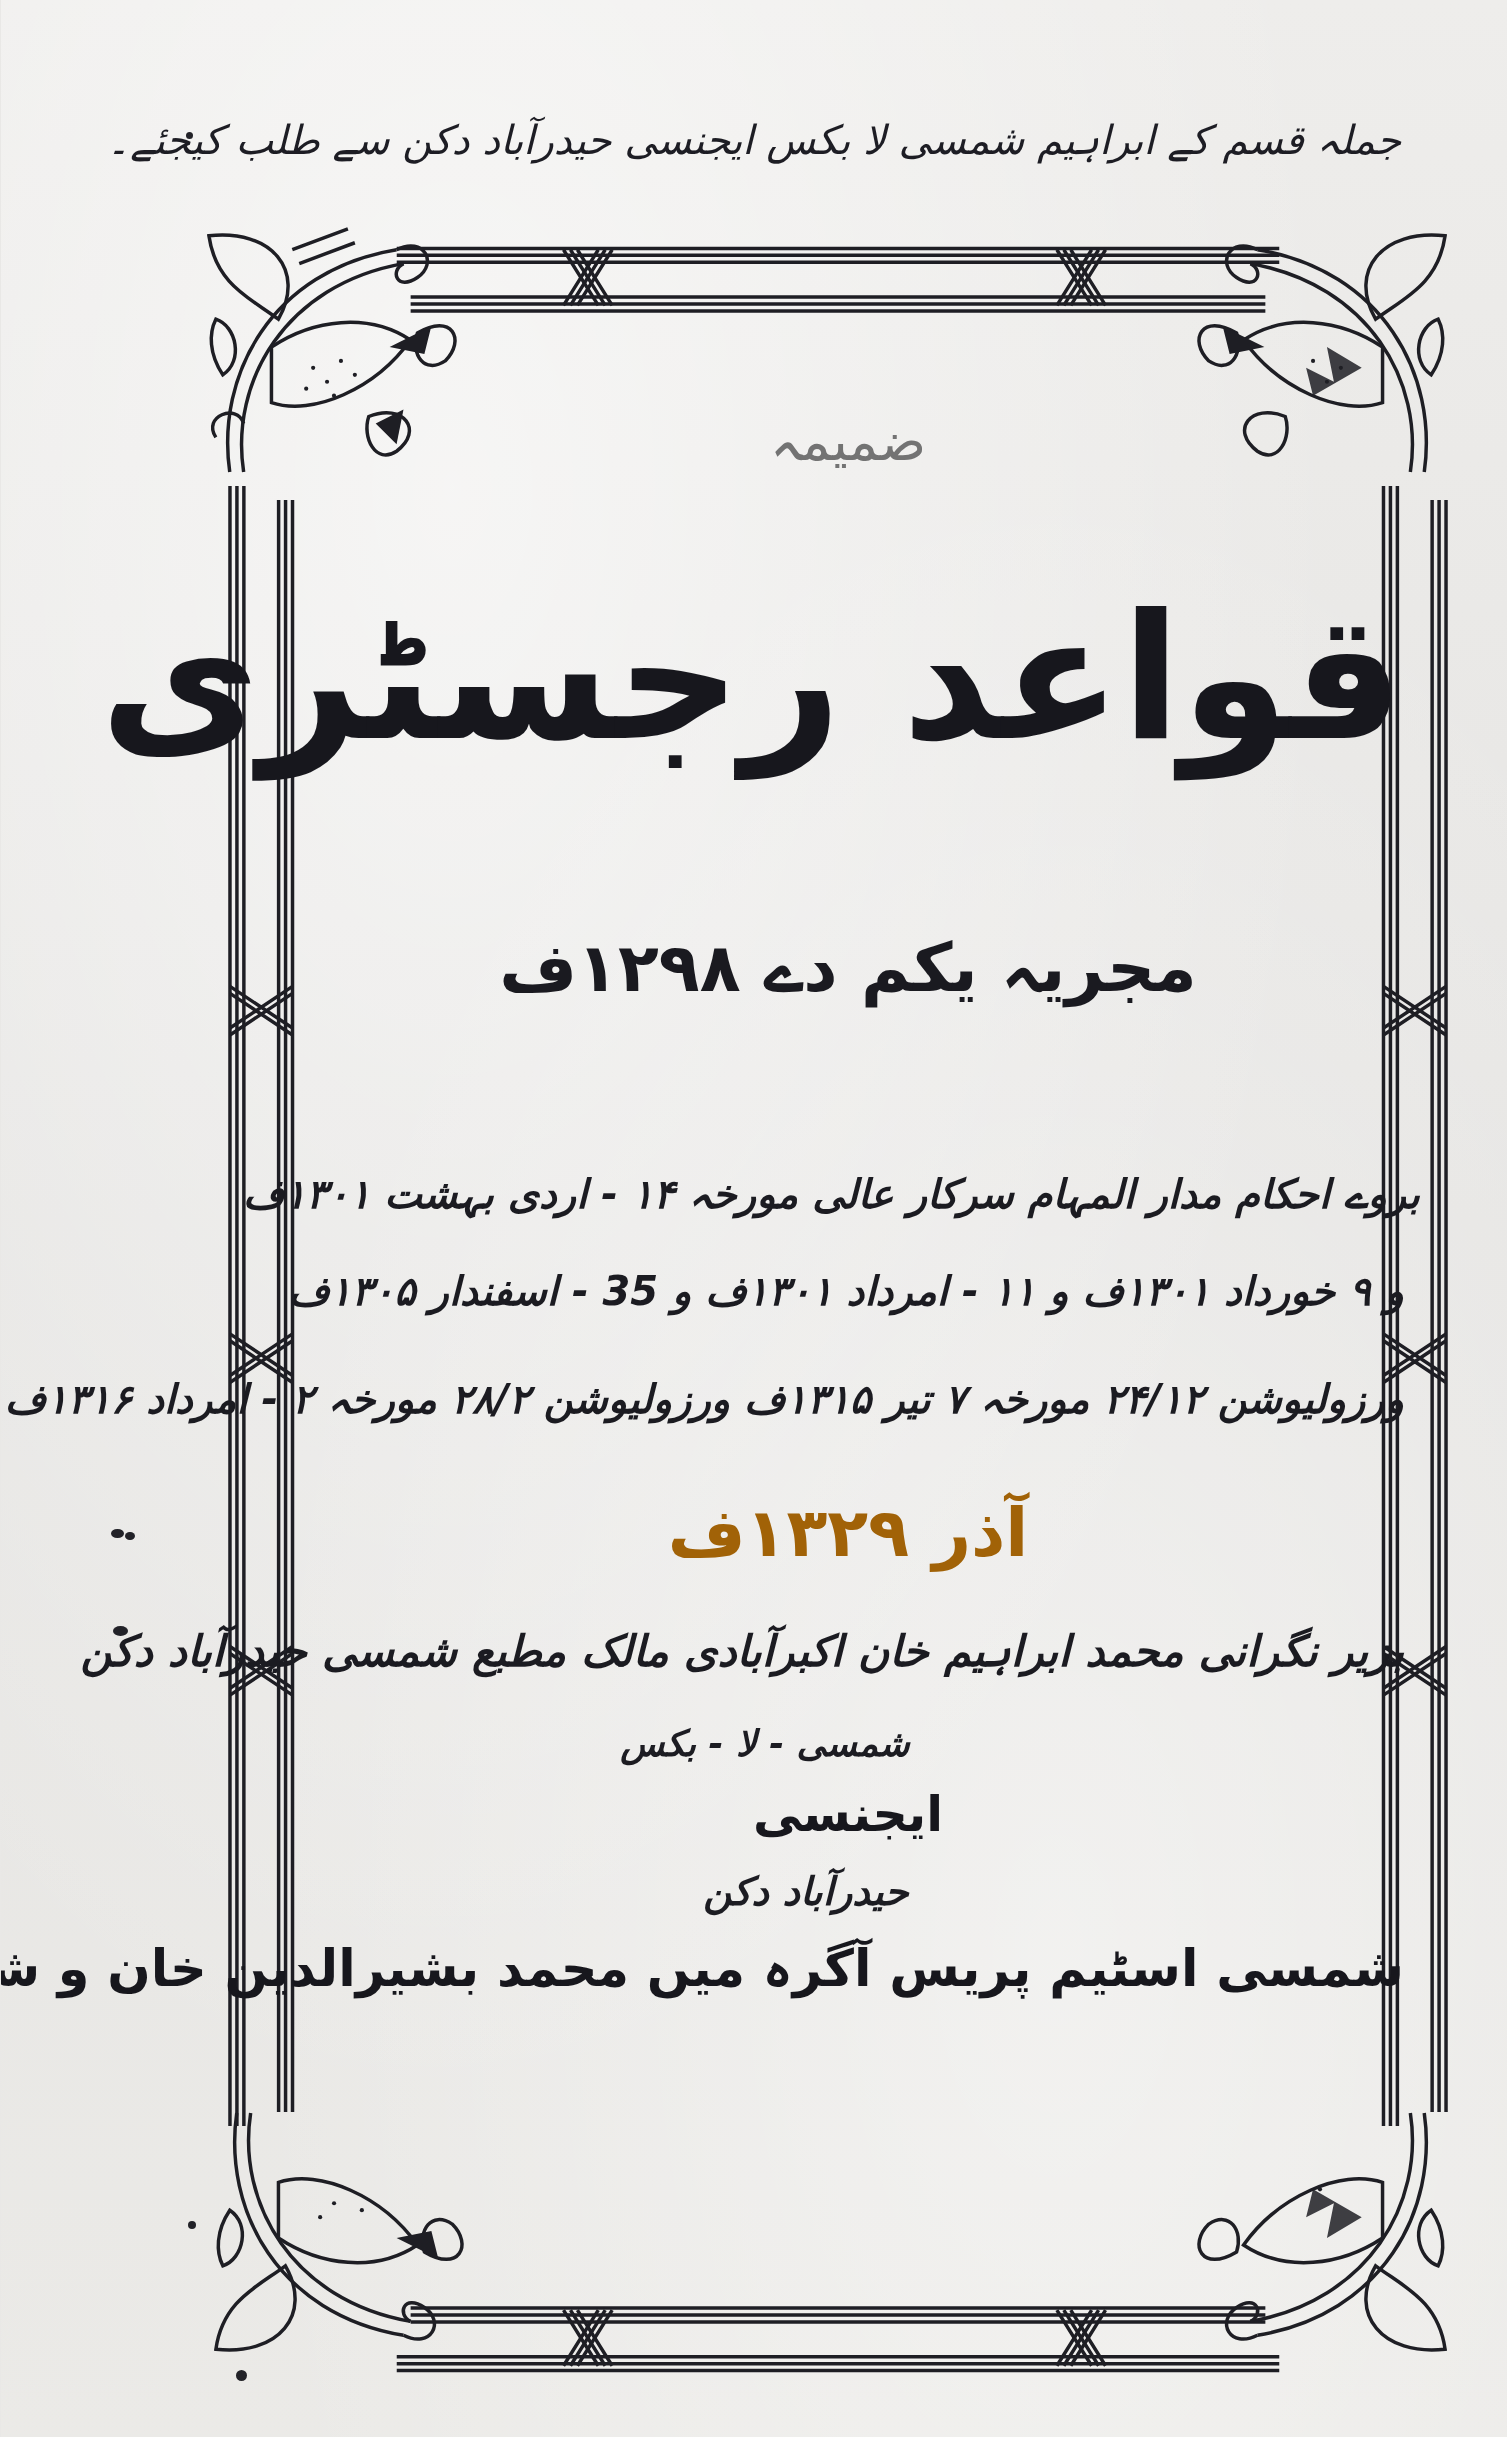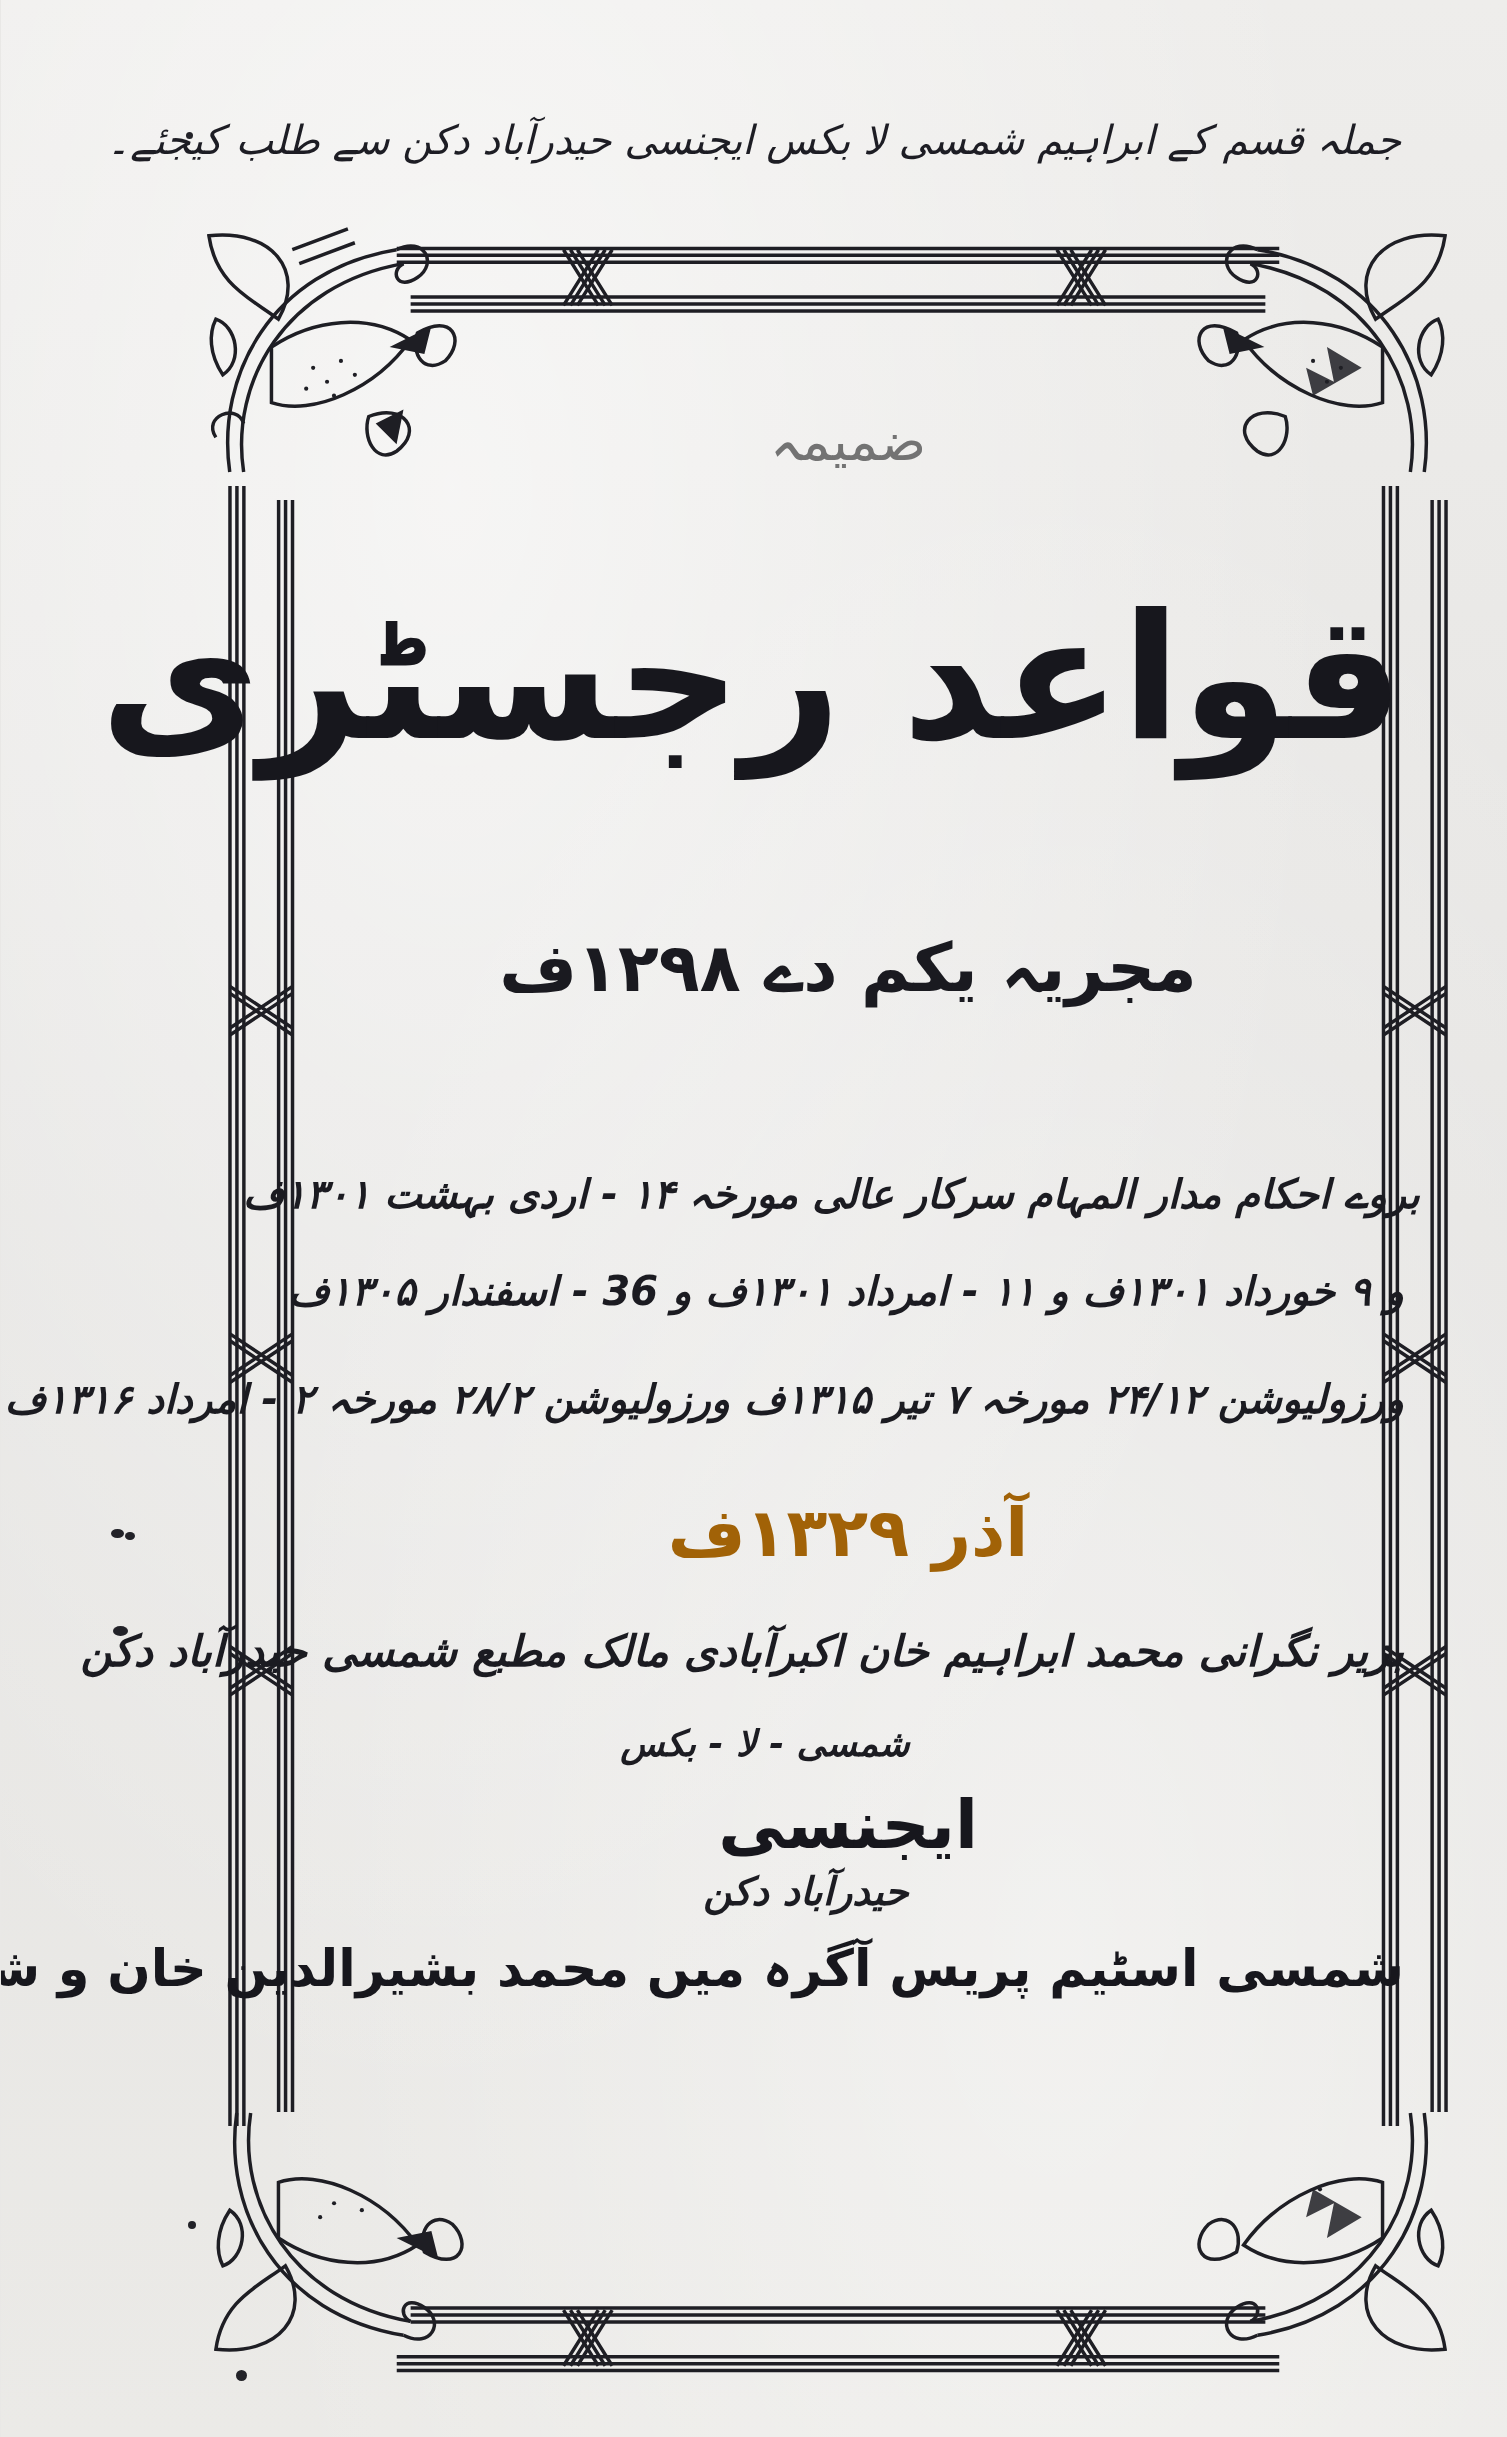--- a/index.html
+++ b/index.html
@@ -115,21 +115,21 @@
   }
   .agency-small {
     top: 1334px;
     font-size: 36px;
     font-weight: bold;
     font-style: italic;
     left: -83px;
   }
   .agency {
     top: 1397px;
-    font-size: 67px;
+    font-size: 49px;
     font-weight: bold;
     color: #17171d;
     letter-spacing: 28px;
   }
   .city {
     top: 1480px;
     font-size: 39px;
     font-weight: bold;
     font-style: italic;
     left: -42px;
@@ -318,21 +318,21 @@
     </g>
   </svg>
 </div>
 
 <div class="content">
   <div class="line supplement-label">ضمیمہ</div>
   <div class="line main-title">قواعد رجسٹری</div>
   <div class="line subtitle">مجریہ یکم دے ۱۲۹۸ف</div>
 
   <div class="line body-line bl1">بروے احکام مدار المہام سرکار عالی مورخہ ۱۴ - اردی بہشت ۱۳۰۱ف</div>
-  <div class="line body-line bl2">و ۹ خورداد ۱۳۰۱ف و ۱۱ - امرداد ۱۳۰۱ف و 36 - اسفندار ۱۳۰۵ف</div>
+  <div class="line body-line bl2">و ۹ خورداد ۱۳۰۱ف و ۱۱ - امرداد ۱۳۰۱ف و 35 - اسفندار ۱۳۰۵ف</div>
   <div class="line body-line bl3">ورزولیوشن ۲۴/۱۲ مورخہ ۷ تیر ۱۳۱۵ف ورزولیوشن ۲۸/۲ مورخہ ۲ - امرداد ۱۳۱۶ف</div>
 
   <div class="line date-line">آذر ۱۳۲۹ف</div>
 
   <div class="line supervision">بزیر نگرانی محمد ابراہیم خان اکبرآبادی مالک مطبع شمسی حیدرآباد دکن</div>
   <div class="line agency-small">شمسی - لا - بکس</div>
   <div class="line agency">ایجنسی</div>
   <div class="line city">حیدرآباد دکن</div>
   <div class="line press-line">شمسی اسٹیم پریس آگرہ میں محمد بشیرالدین خان و شمس الدین خان کے اہتمام سے چھپی</div>
 </div>

